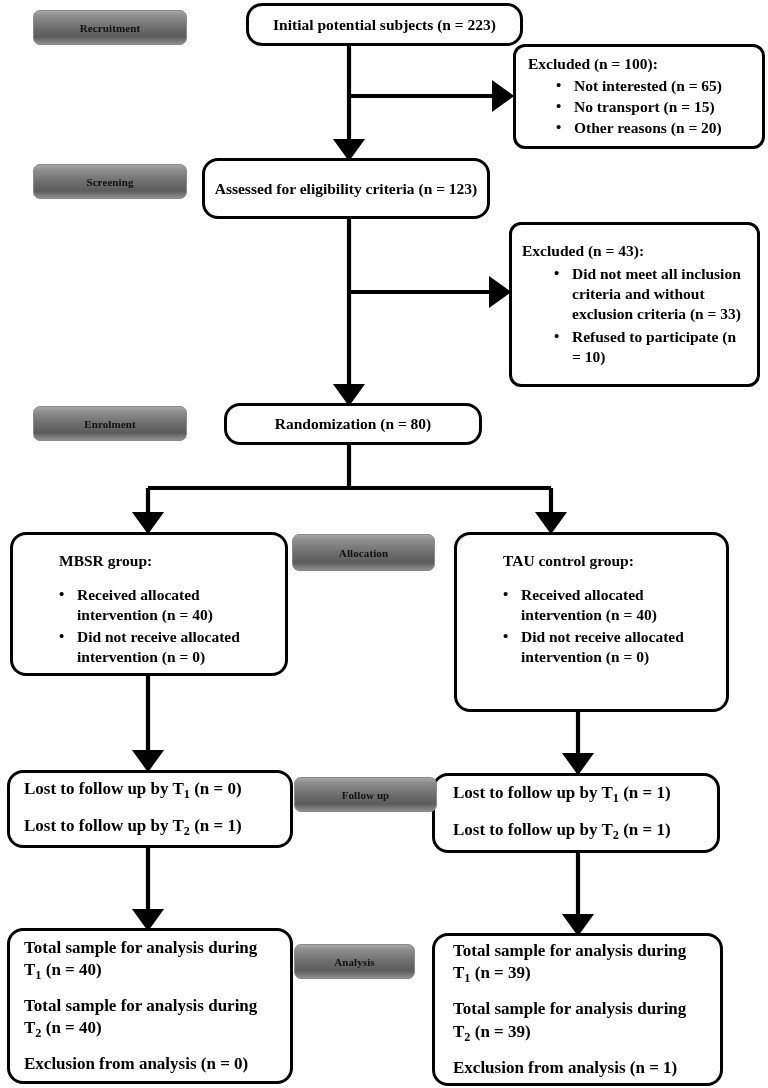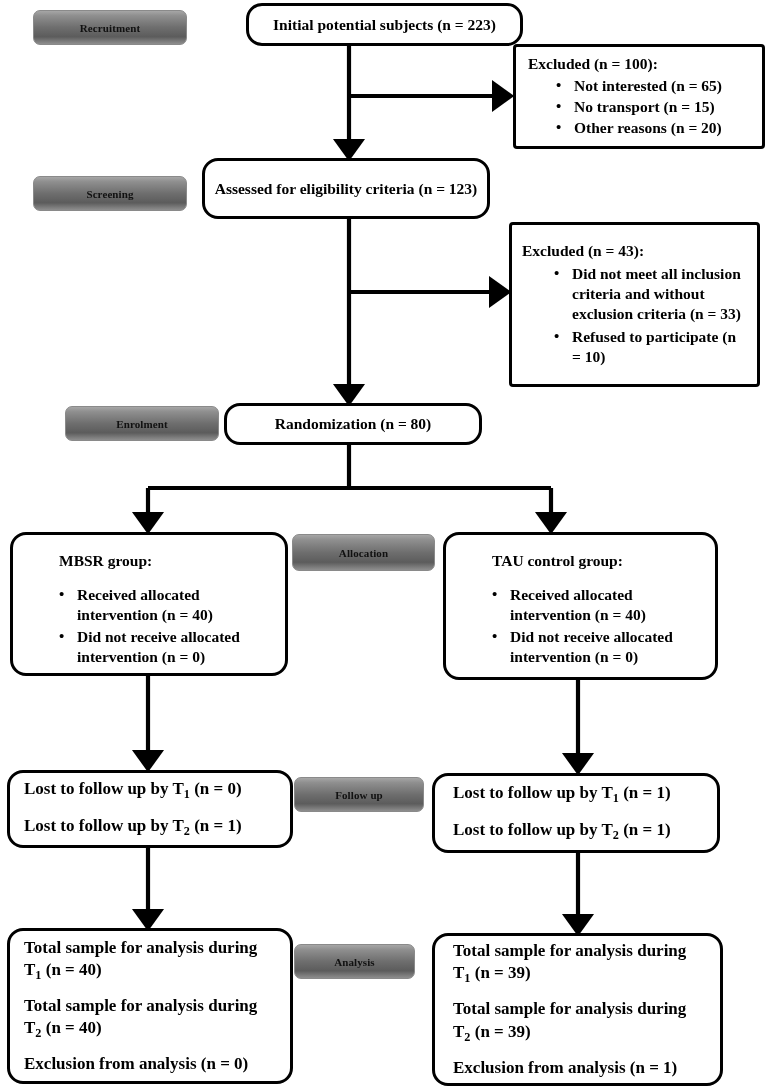--- a/index.html
+++ b/index.html
@@ -44,21 +44,21 @@
   
   .node {
     position: absolute;
     box-sizing: border-box;
     background: #ffffff;
     border: 3.4px solid #000000;
     border-radius: 16px;
     z-index: 3;
   }
   .node.sharp {
-    border-radius: 4px;
+    border-radius: 12px;
     border-width: 3px;
   }
   .node .inner {
     position: absolute;
     left: 0; right: 0; top: 0; bottom: 0;
     display: flex;
     flex-direction: column;
     justify-content: center;
   }
   .node.topalign .inner { justify-content: flex-start; }
@@ -132,33 +132,33 @@
 
       <path d="M148,847 L148,922" marker-end="url(#ah)"></path>
       <path d="M578,853 L578,927" marker-end="url(#ah)"></path>
     </g>
   </svg>
 
   <div class="badge" style="left:33px; top:10px; width:154px; height:35px;">
     <span>Recruitment</span>
   </div>
 
-  <div class="badge" style="left:33px; top:164px; width:154px; height:35px;margin-top:12px;">
+  <div class="badge" style="left:33px; top:164px; width:154px; height:35px;">
     <span>Screening</span>
   </div>
 
-  <div class="badge" style="left:33px; top:406px; width:154px; height:35px;margin-left:32px;">
+  <div class="badge" style="left:33px; top:406px; width:154px; height:35px;">
     <span>Enrolment</span>
   </div>
 
   <div class="badge" style="left:292px; top:534px; width:143px; height:37px;">
     <span>Allocation</span>
   </div>
 
-  <div class="badge" style="left:294px; top:777px; width:130px; height:35px;text-align:right;">
+  <div class="badge" style="left:294px; top:777px; width:143px; height:35px;text-align:right;">
     <span>Follow up</span>
   </div>
 
   <div class="badge" style="left:294px; top:944px; width:121px; height:35px;">
     <span>Analysis</span>
   </div>
 
   <div class="node" style="left:215px; top:3px; width:277px; height:43px;margin-left:31px;">
     <div class="inner" style="padding:0 10px;">
       <div class="ttl center">Initial potential subjects (n = 223)</div>
@@ -201,21 +201,21 @@
   <div class="node topalign" style="left:10px; top:532px; width:278px; height:144px;">
     <div class="inner" style="padding:16px 10px 8px 14px;">
       <div class="ttl" style="margin-left:32px;">MBSR group:</div>
       <ul class="bullets" style="margin-top:14px; padding-left:30px;">
         <li style="margin-bottom:2px;"><span class="bul">•</span><span>Received allocated intervention (n = 40)</span></li>
         <li><span class="bul">•</span><span>Did not receive allocated intervention (n = 0)</span></li>
       </ul>
     </div>
   </div>
 
-  <div class="node topalign" style="left:443px; top:532px; width:275px; height:148px;">
+  <div class="node topalign" style="left:454px; top:532px; width:275px; height:180px;">
     <div class="inner" style="padding:16px 10px 8px 14px;">
       <div class="ttl" style="margin-left:32px;">TAU control group:</div>
       <ul class="bullets" style="margin-top:14px; padding-left:30px;">
         <li style="margin-bottom:2px;"><span class="bul">•</span><span>Received allocated intervention (n = 40)</span></li>
         <li><span class="bul">•</span><span>Did not receive allocated intervention (n = 0)</span></li>
       </ul>
     </div>
   </div>
 
   <div class="node" style="left:7px; top:770px; width:286px; height:78px;">

